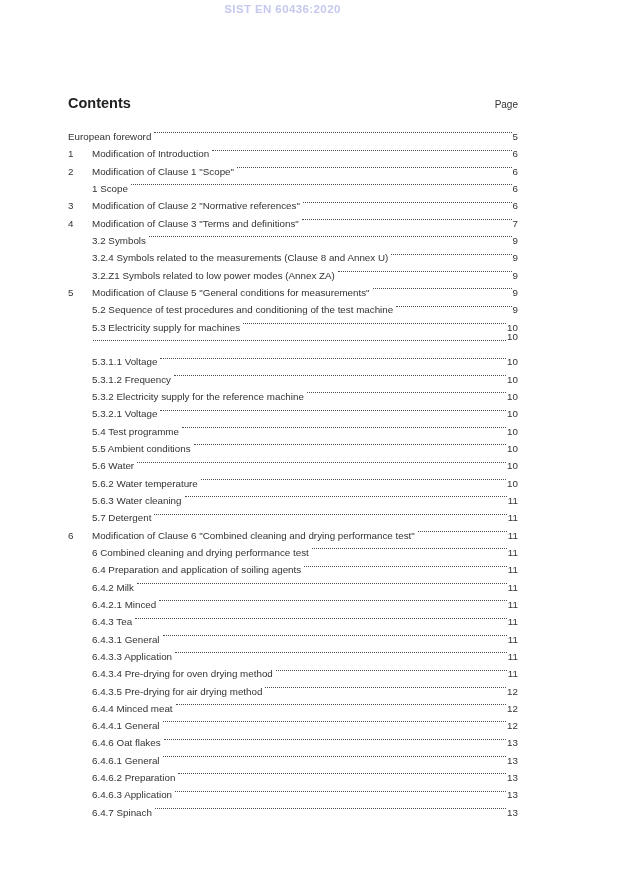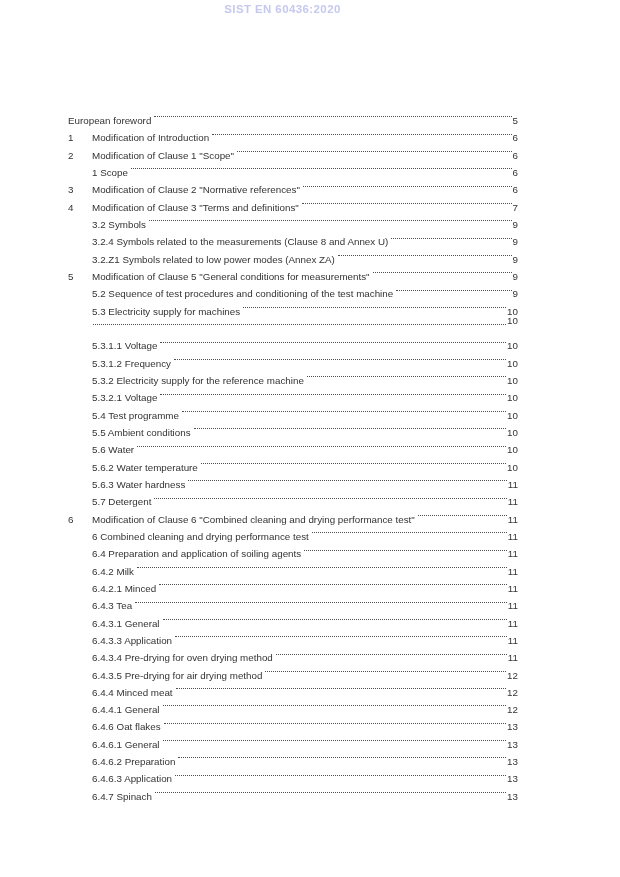--- a/index.html
+++ b/index.html
@@ -77,20 +77,24 @@
     text-align: right;
   }
 </style>
 </head>
 <body>
 
 <div class="page">
   <div class="watermark">SIST EN 60436:2020</div>
 
   <div class="content">
+    <div class="header-row">
+      <h1 class="contents-title">Contents</h1>
+      <span class="page-label">Page</span>
+    </div>
 
     <div class="toc" id="toc">
         <div class="toc-row">
           <span class="toc-title">European foreword</span>
           <span class="toc-leader"></span>
           <span class="toc-page">5</span>
         </div>
         <div class="toc-row">
           <span class="toc-num">1</span>
           <span class="toc-title">Modification of Introduction</span>
@@ -205,21 +209,21 @@
           <span class="toc-page">10</span>
         </div>
         <div class="toc-row">
           <span class="toc-num"></span>
           <span class="toc-title">5.6.2 Water temperature</span>
           <span class="toc-leader"></span>
           <span class="toc-page">10</span>
         </div>
         <div class="toc-row">
           <span class="toc-num"></span>
-          <span class="toc-title">5.6.3 Water hardness</span>
+          <span class="toc-title">5.6.3 Water cleaning</span>
           <span class="toc-leader"></span>
           <span class="toc-page">11</span>
         </div>
         <div class="toc-row">
           <span class="toc-num"></span>
           <span class="toc-title">5.7 Detergent</span>
           <span class="toc-leader"></span>
           <span class="toc-page">11</span>
         </div>
         <div class="toc-row">

